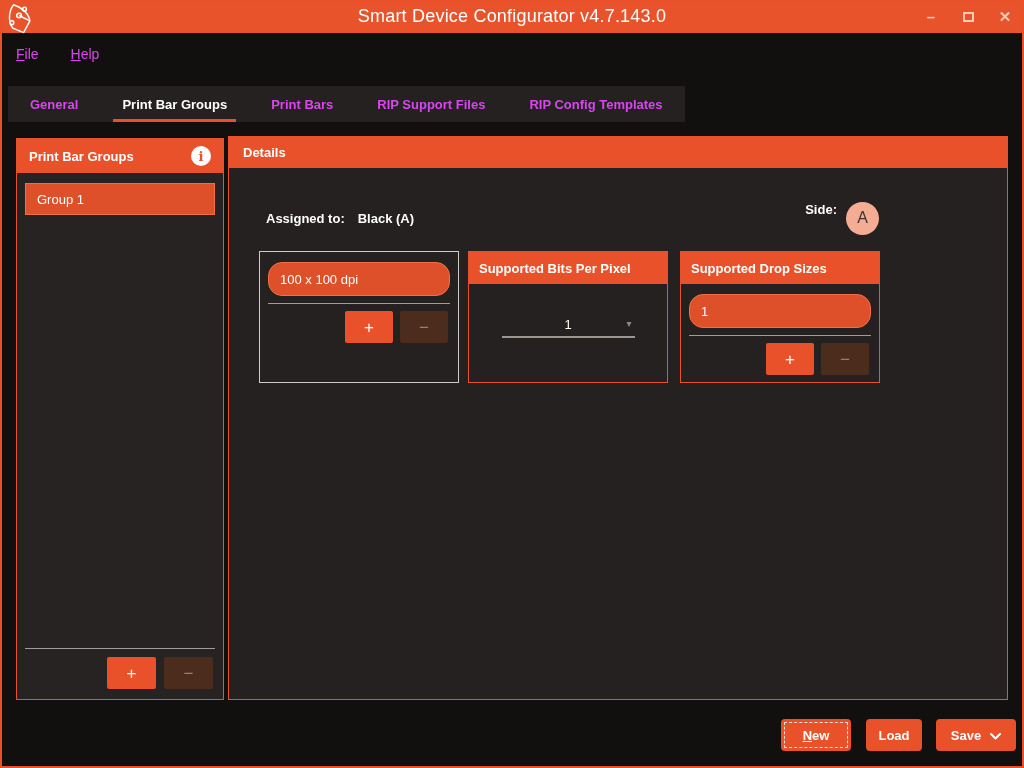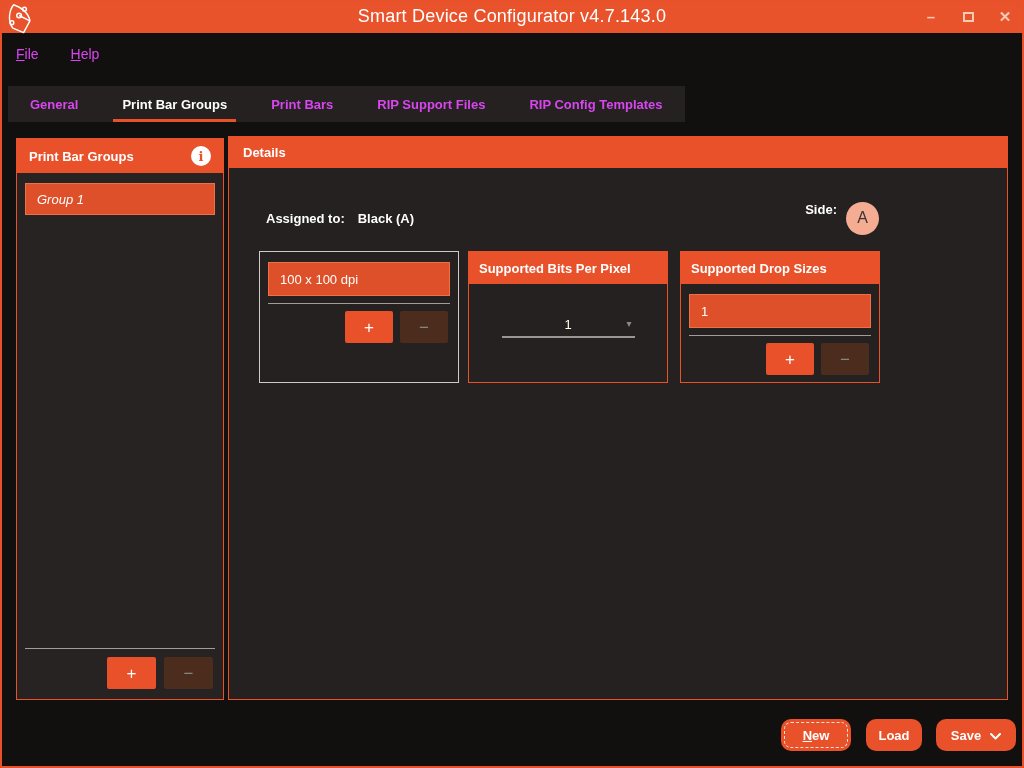--- a/index.html
+++ b/index.html
@@ -72,21 +72,21 @@
     position:absolute; left:16px; top:138px; width:208px; height:562px;
     background:#262322; border:1px solid var(--accent,#e8512a);
   }
   .left-panel .panel-header { height:34px; justify-content:space-between; }
   .info-icon {
     width:20px; height:20px; border-radius:50%; background:#ffffff;
     color:var(--accent,#e8512a); font-weight:bold; font-size:13px;
     display:flex; align-items:center; justify-content:center;
     font-family:"DejaVu Serif", serif; cursor:pointer;
   }
-  .group-item { margin:10px 8px 0; height:32px;font-style:italic; }
+  .group-item { margin:10px 8px 0; height:32px; }
   .left-bottom { position:absolute; left:8px; right:8px; bottom:10px; }
   .btn-row { display:flex; justify-content:flex-end; gap:8px; margin-top:8px; padding-right:2px; }
   
   .details-panel {
     position:absolute; left:228px; top:136px; width:780px; height:564px;
     background:#242120; border:1px solid var(--accent,#e8512a);
   }
   .details-panel .panel-header { height:31px; padding:8px 14px; }
   .assigned-row {
     position:absolute; top:64px; left:37px; right:0; height:34px;
@@ -99,34 +99,34 @@
     background:var(--side-badge,#f4ad92); color:#3a3432;
     display:flex; align-items:center; justify-content:center; font-size:16px; font-weight:normal;
   }
   
   .sub-panel {
     position:absolute; top:114px; width:200px; height:132px;
     background:#242120; border:1px solid var(--accent,#e8512a);
   }
   .sub-panel.focused { border-color:#cfcac5; }
   .sub-panel .panel-header { height:32px; padding:0 10px; }
-  .sub-item { margin:10px 8px 0; height:34px; }
+  .sub-item { margin:10px 8px 0; height:34px;border-radius:14px; }
   .sub-sep { margin:7px 8px 0; }
   .sub-btnrow { display:flex; justify-content:flex-end; gap:7px; margin:7px 10px 0; }
   .sub-btnrow .sq-btn { width:48px; }
   .dropdown {
     margin:28px auto 0; width:133px; height:26px; position:relative;
     border-bottom:2px solid #9b9691; cursor:pointer;
     display:flex; align-items:center; justify-content:center;
     color:#fffdf0; font-size:13px;
   }
   .caret { position:absolute; right:3px; top:7px; color:#8d8883; font-size:10px; line-height:1; }
   
   .footer-btn {
-    position:absolute; top:719px; height:32px; border:none; border-radius:10px;
+    position:absolute; top:719px; height:32px; border:none; border-radius:4px;
     background:var(--accent,#e8512a); color:#fff; font-size:13px; font-weight:bold;
     display:flex; align-items:center; justify-content:center; cursor:pointer;
     font-family:"Liberation Sans",sans-serif;
   }
   .btn-new  { left:781px; width:70px; outline:1px dashed #f8e2d4; outline-offset:-4px; }
   .btn-load { left:866px; width:56px; }
   .btn-save { left:936px; width:80px; gap:9px; }
   .chev { display:inline-block; margin-top:2px; }
 </style>
 </head>

